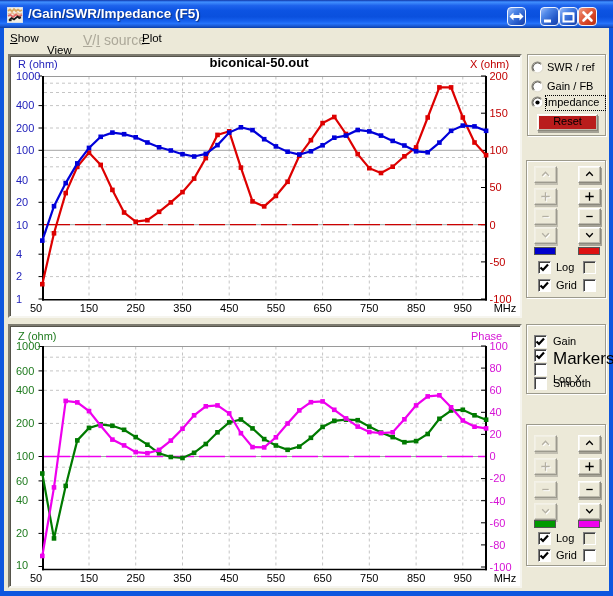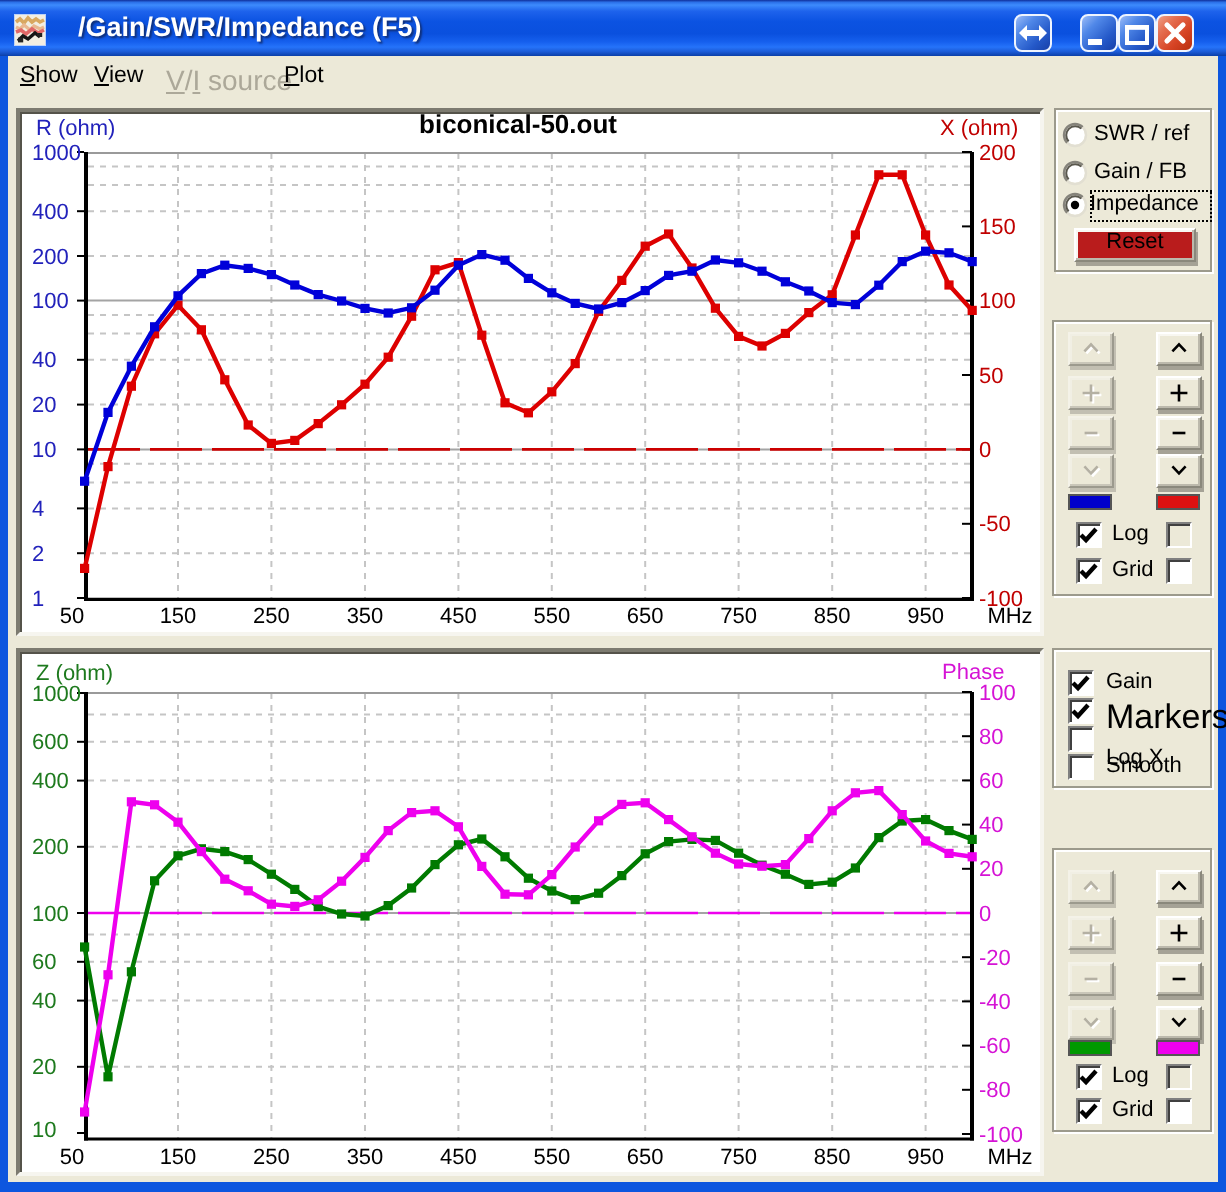--- a/index.html
+++ b/index.html
@@ -10,41 +10,41 @@
 <div style="position:absolute;left:0;top:0;width:613px;height:28px;background:linear-gradient(180deg,#0f2f9a 0%,#2b70e8 4%,#3d8bfc 9%,#1e63ec 20%,#0c53e2 38%,#0a50de 60%,#1660ee 75%,#2573fa 84%,#1c5cd8 92%,#0b3fa8 100%);">
       <svg width="16" height="16" style="position:absolute;left:7px;top:7px">
         <rect x="0" y="0" width="16" height="16" fill="#f2eee2" stroke="#bcd2f8" stroke-width="1"></rect>
         <path d="M1 4 l2 -1.5 l2 2 l2 -2.5 l2 2 l2 -1.5 l2 1.5 l2 -1" stroke="#d8a860" stroke-width="1.8" fill="none"></path>
         <path d="M1 6.5 l2 1 l2 -2 l3 2.5 l2 -2 l3 1.5 l2 -1" stroke="#e8b890" stroke-width="1.6" fill="none"></path>
         <path d="M1 9 l2.5 -1 l2.5 2 l3 -2.5 l3 2 l3 -1.5" stroke="#e06868" stroke-width="1.8" fill="none"></path>
         <path d="M2 13.5 l2.5 -2.5 l2.5 1.5 l3.5 -3 l2.5 2" stroke="#151515" stroke-width="1.7" fill="none"></path>
         <rect x="2" y="11.8" width="2.6" height="2.4" fill="#222"></rect>
         <rect x="11.5" y="9.5" width="2.6" height="2" fill="#222"></rect>
       </svg>
-      <div style="position:absolute;left:28px;top:6px;color:#fff;font-size:13.5px;font-weight:bold;font-family:'Liberation Sans',sans-serif;text-shadow:1px 1px 1px #10307a;margin-left:11px;">/Gain/SWR/Impedance (F5)</div>
+      <div style="position:absolute;left:28px;top:6px;color:#fff;font-size:13.5px;font-weight:bold;font-family:'Liberation Sans',sans-serif;text-shadow:1px 1px 1px #10307a;">/Gain/SWR/Impedance (F5)</div>
       <div style="position:absolute;left:507px;top:6.5px;width:19px;height:19.5px;border-radius:4px;border:1px solid #eef4ff;background:linear-gradient(135deg,#9cbcf8 0%,#5088e8 30%,#2458c8 70%,#1840a8 100%);box-sizing:border-box;"><svg width="17" height="17">
           <path d="M1.5 8.5 L5.5 4.5 L5.5 12.5 Z" fill="#fff"></path>
           <path d="M15.5 8.5 L11.5 4.5 L11.5 12.5 Z" fill="#fff"></path>
           <rect x="4" y="7" width="9" height="3" fill="#fff"></rect>
         </svg></div>
       <div style="position:absolute;left:539.5px;top:6.5px;width:19px;height:19.5px;border-radius:4px;border:1px solid #eef4ff;background:linear-gradient(135deg,#9cbcf8 0%,#5088e8 30%,#2458c8 70%,#1840a8 100%);box-sizing:border-box;"><svg width="17" height="17">
           <rect x="3" y="11.5" width="7" height="3" fill="#fff"></rect>
         </svg></div>
       <div style="position:absolute;left:559px;top:6.5px;width:19px;height:19.5px;border-radius:4px;border:1px solid #eef4ff;background:linear-gradient(135deg,#9cbcf8 0%,#5088e8 30%,#2458c8 70%,#1840a8 100%);box-sizing:border-box;"><svg width="17" height="17">
           <path d="M3.5 5.5 h10 v8 h-10 z" fill="none" stroke="#fff" stroke-width="2"></path>
           <rect x="3.5" y="4.5" width="10" height="2.4" fill="#fff"></rect>
         </svg></div>
       <div style="position:absolute;left:578px;top:6.5px;width:19px;height:19.5px;border-radius:4px;border:1px solid #eef4ff;background:linear-gradient(135deg,#f0a088 0%,#e56e50 28%,#d64324 65%,#b83010 100%);box-sizing:border-box;"><svg width="17" height="17">
           <path d="M4.5 4.5 L12.5 12.5 M12.5 4.5 L4.5 12.5" stroke="#fff" stroke-width="2.6" stroke-linecap="round"></path>
         </svg></div>
     </div>
 <div id="client"></div>
 <div style="position:absolute;left:4px;top:28px;width:519px;height:22px;background:#ece9d8;">
       <div style="position:absolute;left:6px;top:4px;font-size:11.5px;"><span style="text-decoration:underline">S</span>how</div>
-      <div style="position:absolute;left:43px;top:4px;font-size:11.5px;"><span style="text-decoration:underline">V</span>iew</div>
+      <div style="position:absolute;left:43px;top:16px;font-size:11.5px;"><span style="text-decoration:underline">V</span>iew</div>
       <div style="position:absolute;left:79px;top:4px;font-size:14px;color:#aca899;"><span style="text-decoration:underline">V</span>/<span style="text-decoration:underline">I</span> source</div>
       <div style="position:absolute;left:138px;top:4px;font-size:11.5px;"><span style="text-decoration:underline">P</span>lot</div>
     </div>
 <div style="position:absolute;left:8px;top:54px;width:513.5px;height:264px;background:#fff;border-top:2px solid #7d7b70;border-left:2px solid #7d7b70;border-right:2px solid #f6f5ef;border-bottom:2px solid #f6f5ef;box-sizing:border-box;box-shadow:inset 1px 1px 0 #55534a;"></div>
     <div style="position:absolute;left:8px;top:323.5px;width:513.5px;height:264.5px;background:#fff;border-top:2px solid #7d7b70;border-left:2px solid #7d7b70;border-right:2px solid #f6f5ef;border-bottom:2px solid #f6f5ef;box-sizing:border-box;box-shadow:inset 1px 1px 0 #55534a;"></div>
     <div style="position:absolute;left:10px;top:56px;width:510px;height:456px;">
       <svg width="510" height="530" viewBox="10 56 510 530" style="position:absolute;left:0;top:0;font-family:'Liberation Sans',sans-serif">
         <line x1="89.0" y1="76.5" x2="89.0" y2="299" stroke="#c5c5c5" stroke-width="1" stroke-dasharray="3 3"></line>
         <line x1="135.7" y1="76.5" x2="135.7" y2="299" stroke="#c5c5c5" stroke-width="1" stroke-dasharray="3 3"></line>
         <line x1="182.5" y1="76.5" x2="182.5" y2="299" stroke="#c5c5c5" stroke-width="1" stroke-dasharray="3 3"></line>

